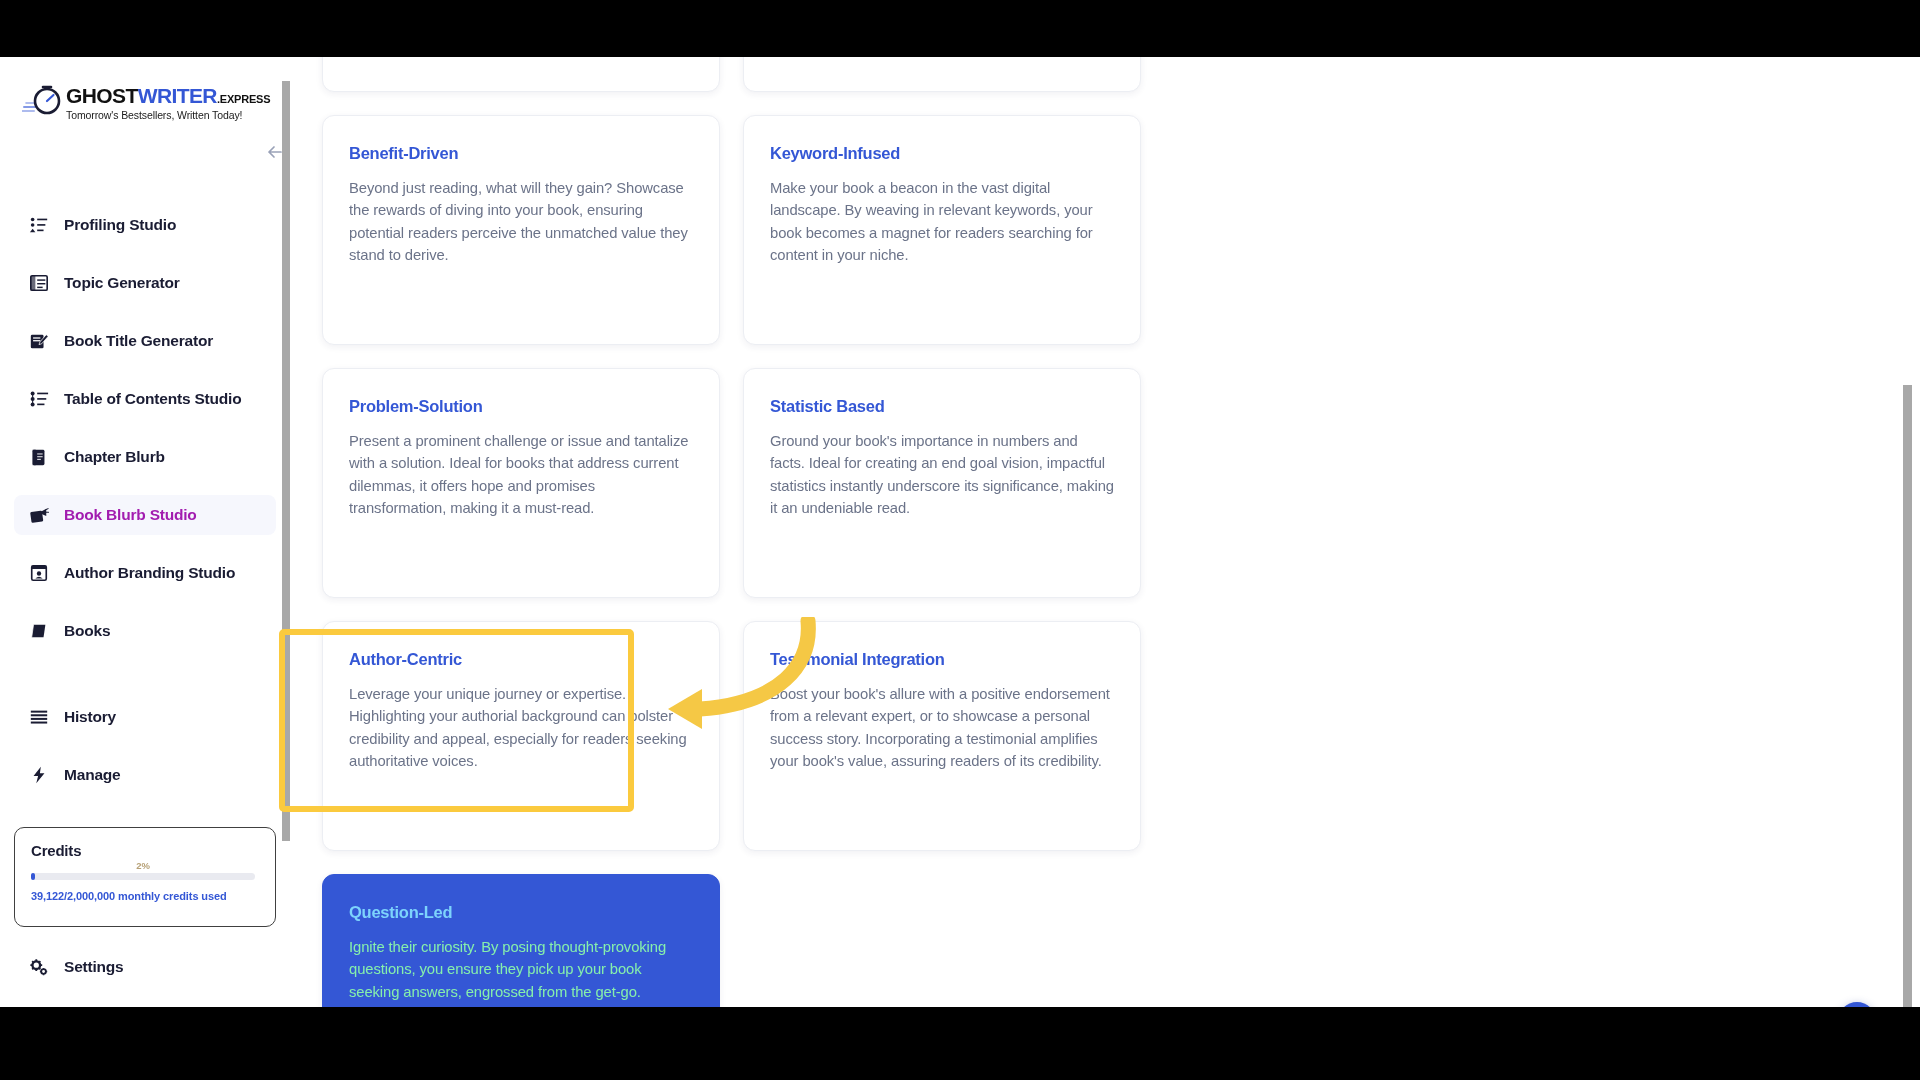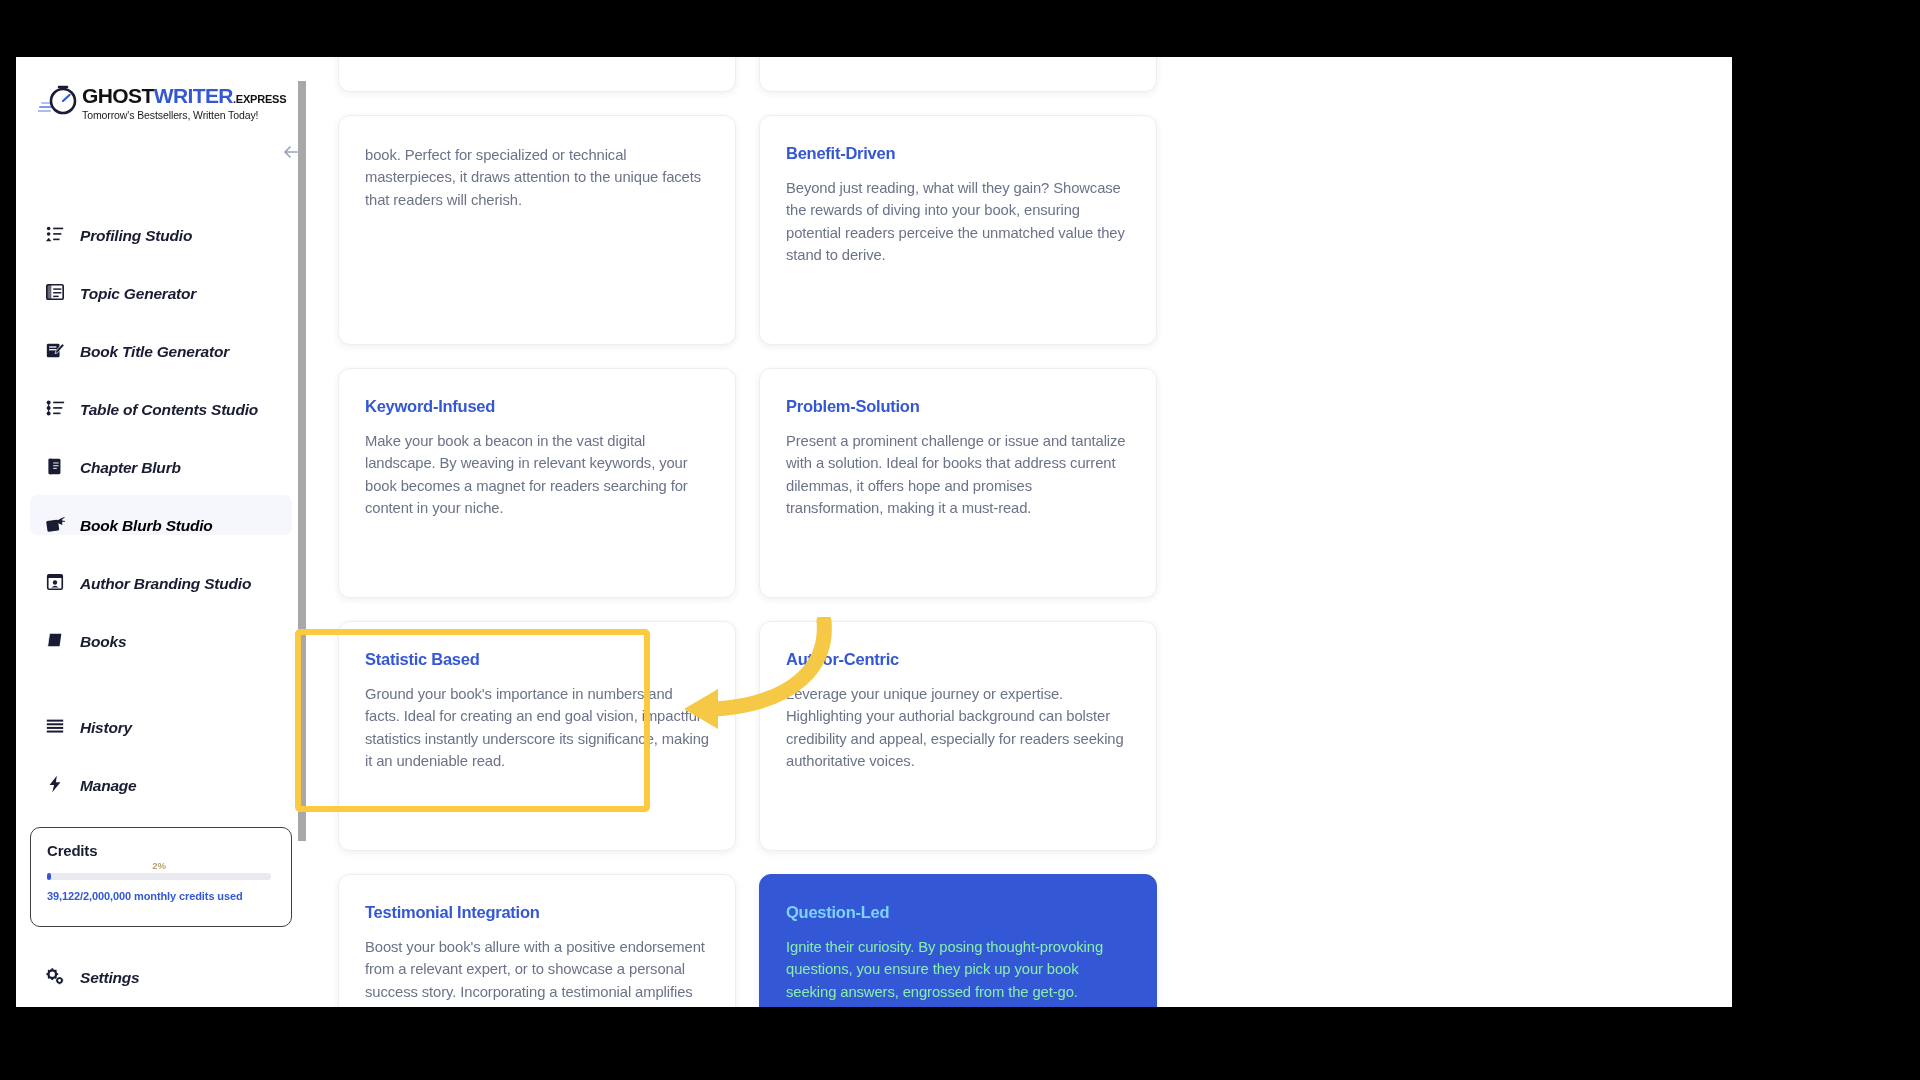--- a/index.html
+++ b/index.html
@@ -15,23 +15,23 @@
   #screen {
     position: relative;
     width: 1920px;
     height: 1080px;
     background: #000000;
   }
 
   
   #viewport {
     position: absolute;
-    left: 16px;
+    left: 0;
     top: 57px;
-    width: 1716px;
+    width: 1920px;
     height: 950px;
     background: #ffffff;
     overflow: hidden;
   }
 
   
   #sidebar {
     position: absolute;
     left: 0;
     top: 0;
@@ -100,48 +100,47 @@
 
   #nav {
     position: absolute;
     left: 0;
     top: 148px;
     width: 290px;
   }
   .nav-item {
     position: relative;
     display: flex;
-    align-items: flex-end;
+    align-items: center;
     height: 40px;
     margin: 0 14px 18px 14px;
     padding-left: 14px;
     border-radius: 8px;
     cursor: pointer;
-    font-style: italic;
   }
   .nav-item .nav-icon {
     width: 22px;
     height: 22px;
     margin-right: 14px;
     flex: 0 0 22px;
     display: flex;
     align-items: center;
     justify-content: center;
   }
   .nav-item .nav-label {
     font-size: 15.5px;
     font-weight: 700;
     color: #1a1c33;
     letter-spacing: -0.2px;
     white-space: nowrap;
   }
   .nav-item.active {
     background: #f6f7fd;
   }
-  .nav-item.active .nav-label { color: #000000; }
+  .nav-item.active .nav-label { color: #a21caf; }
 
   .nav-gap { height: 28px; }
 
   
   #credits-card {
     position: absolute;
     left: 14px;
     top: 770px;
     width: 262px;
     height: 100px;
@@ -515,24 +514,20 @@
         <div class="card">
           
           
         </div>
 
         <div class="card">
           
           
         </div>
 
-        <div class="card">
-
-          <div class="card-desc">book. Perfect for specialized or technical masterpieces, it draws attention to the unique facets that readers will cherish.</div>
-        </div>
 
         <div class="card">
           <div class="card-title">Benefit-Driven</div>
           <div class="card-desc">Beyond just reading, what will they gain? Showcase the rewards of diving into your book, ensuring potential readers perceive the unmatched value they stand to derive.</div>
         </div>
 
         <div class="card">
           <div class="card-title">Keyword-Infused</div>
           <div class="card-desc">Make your book a beacon in the vast digital landscape. By weaving in relevant keywords, your book becomes a magnet for readers searching for content in your niche.</div>
         </div>

